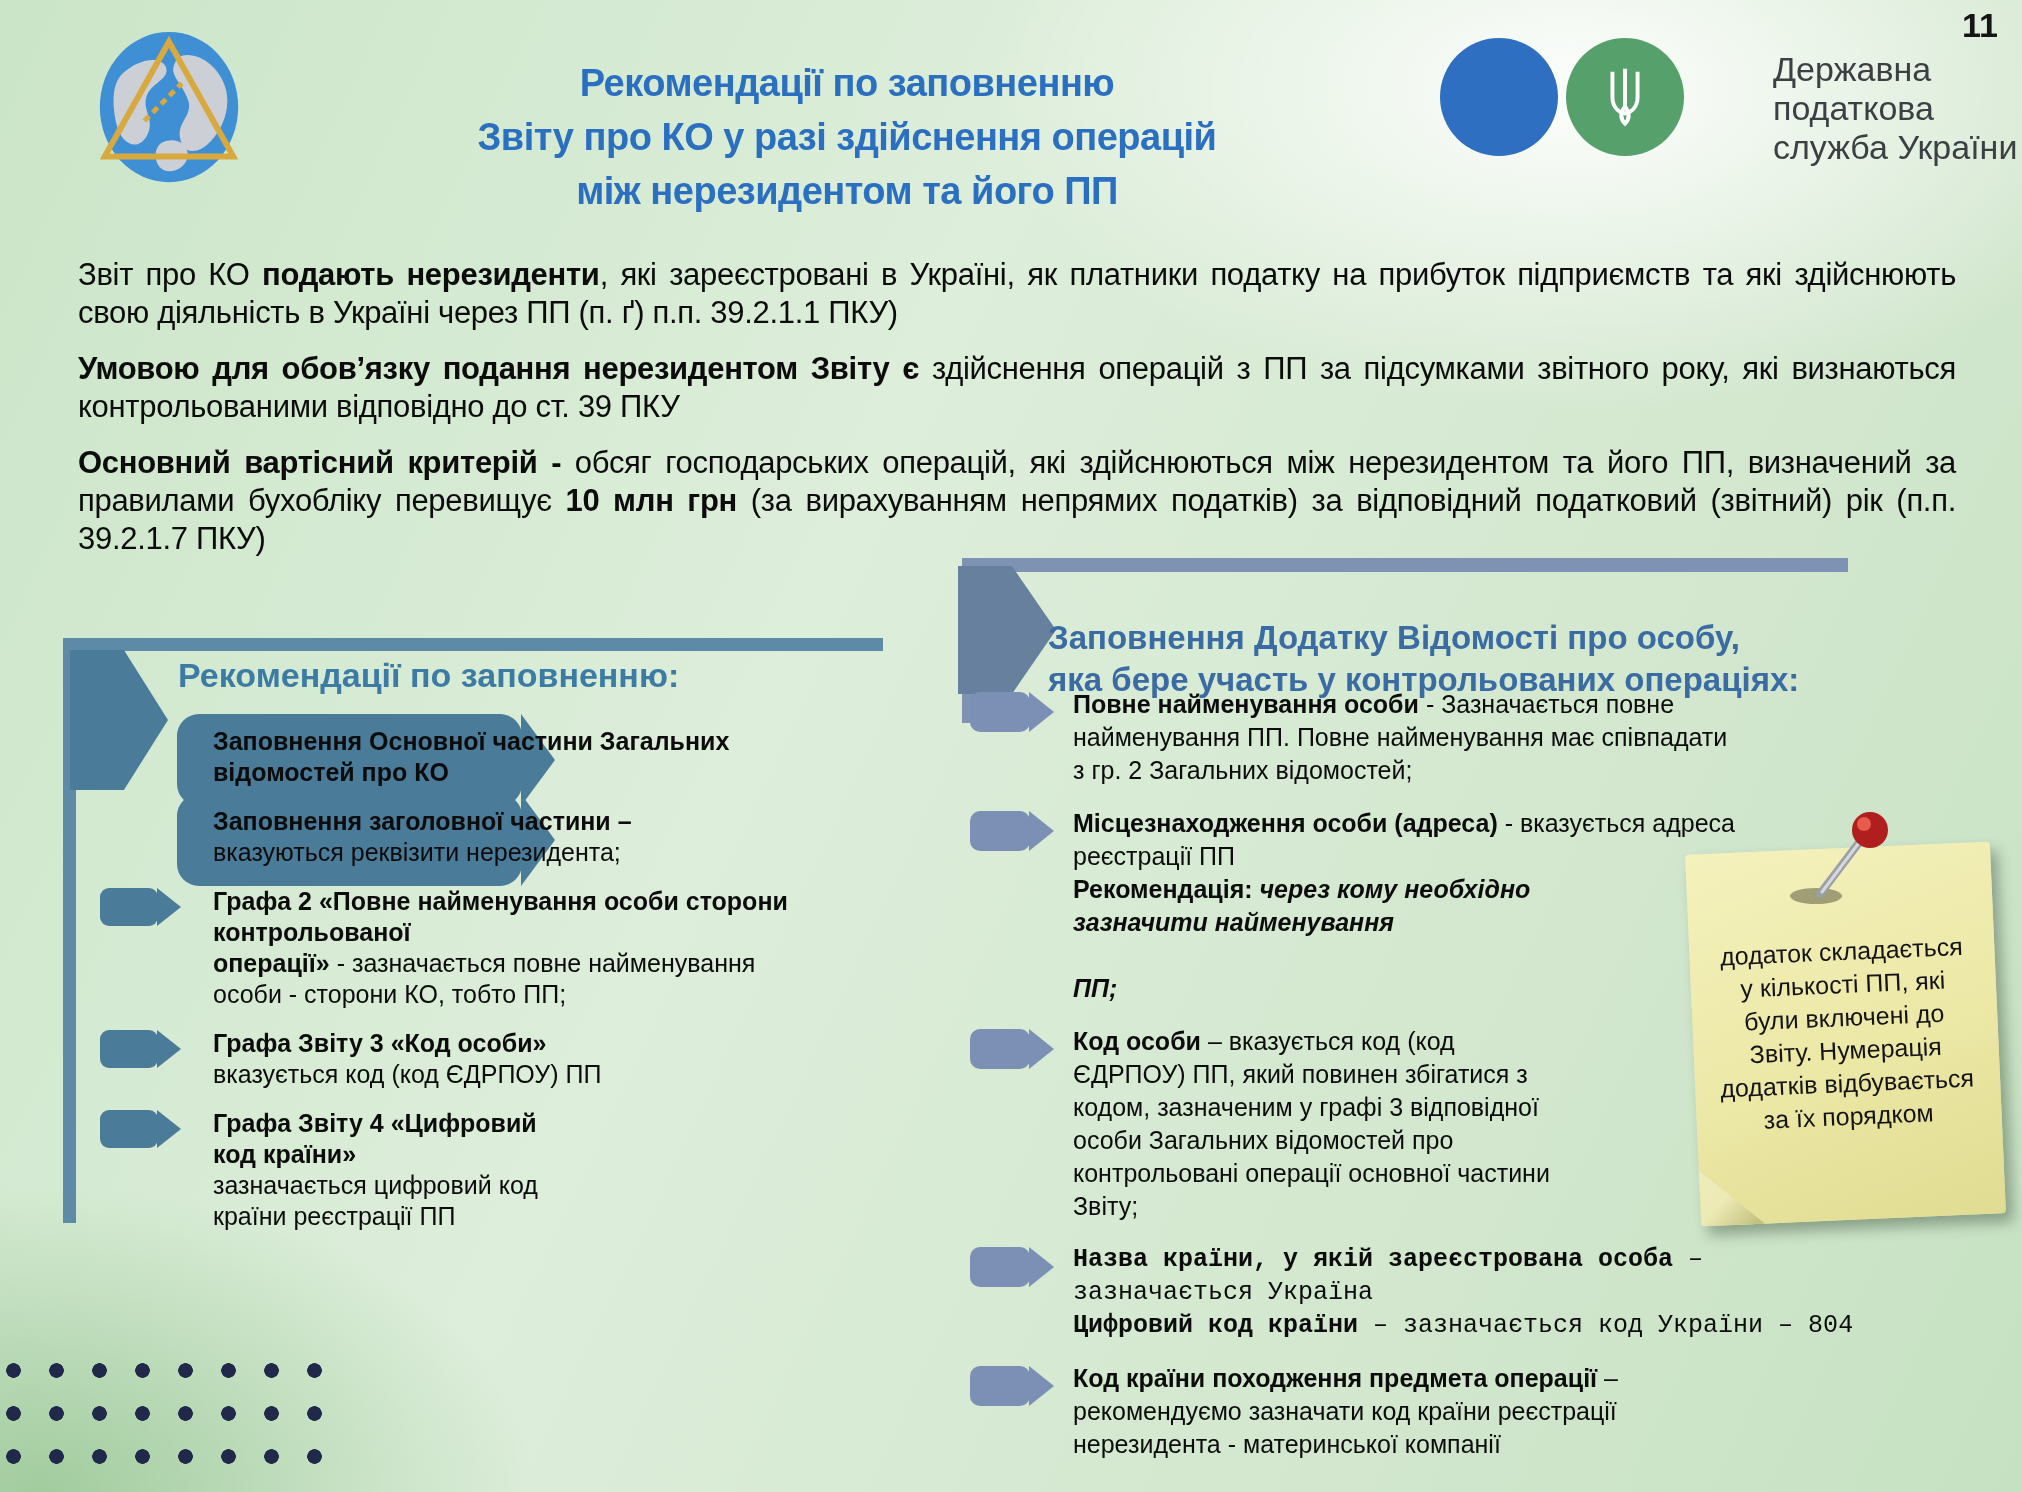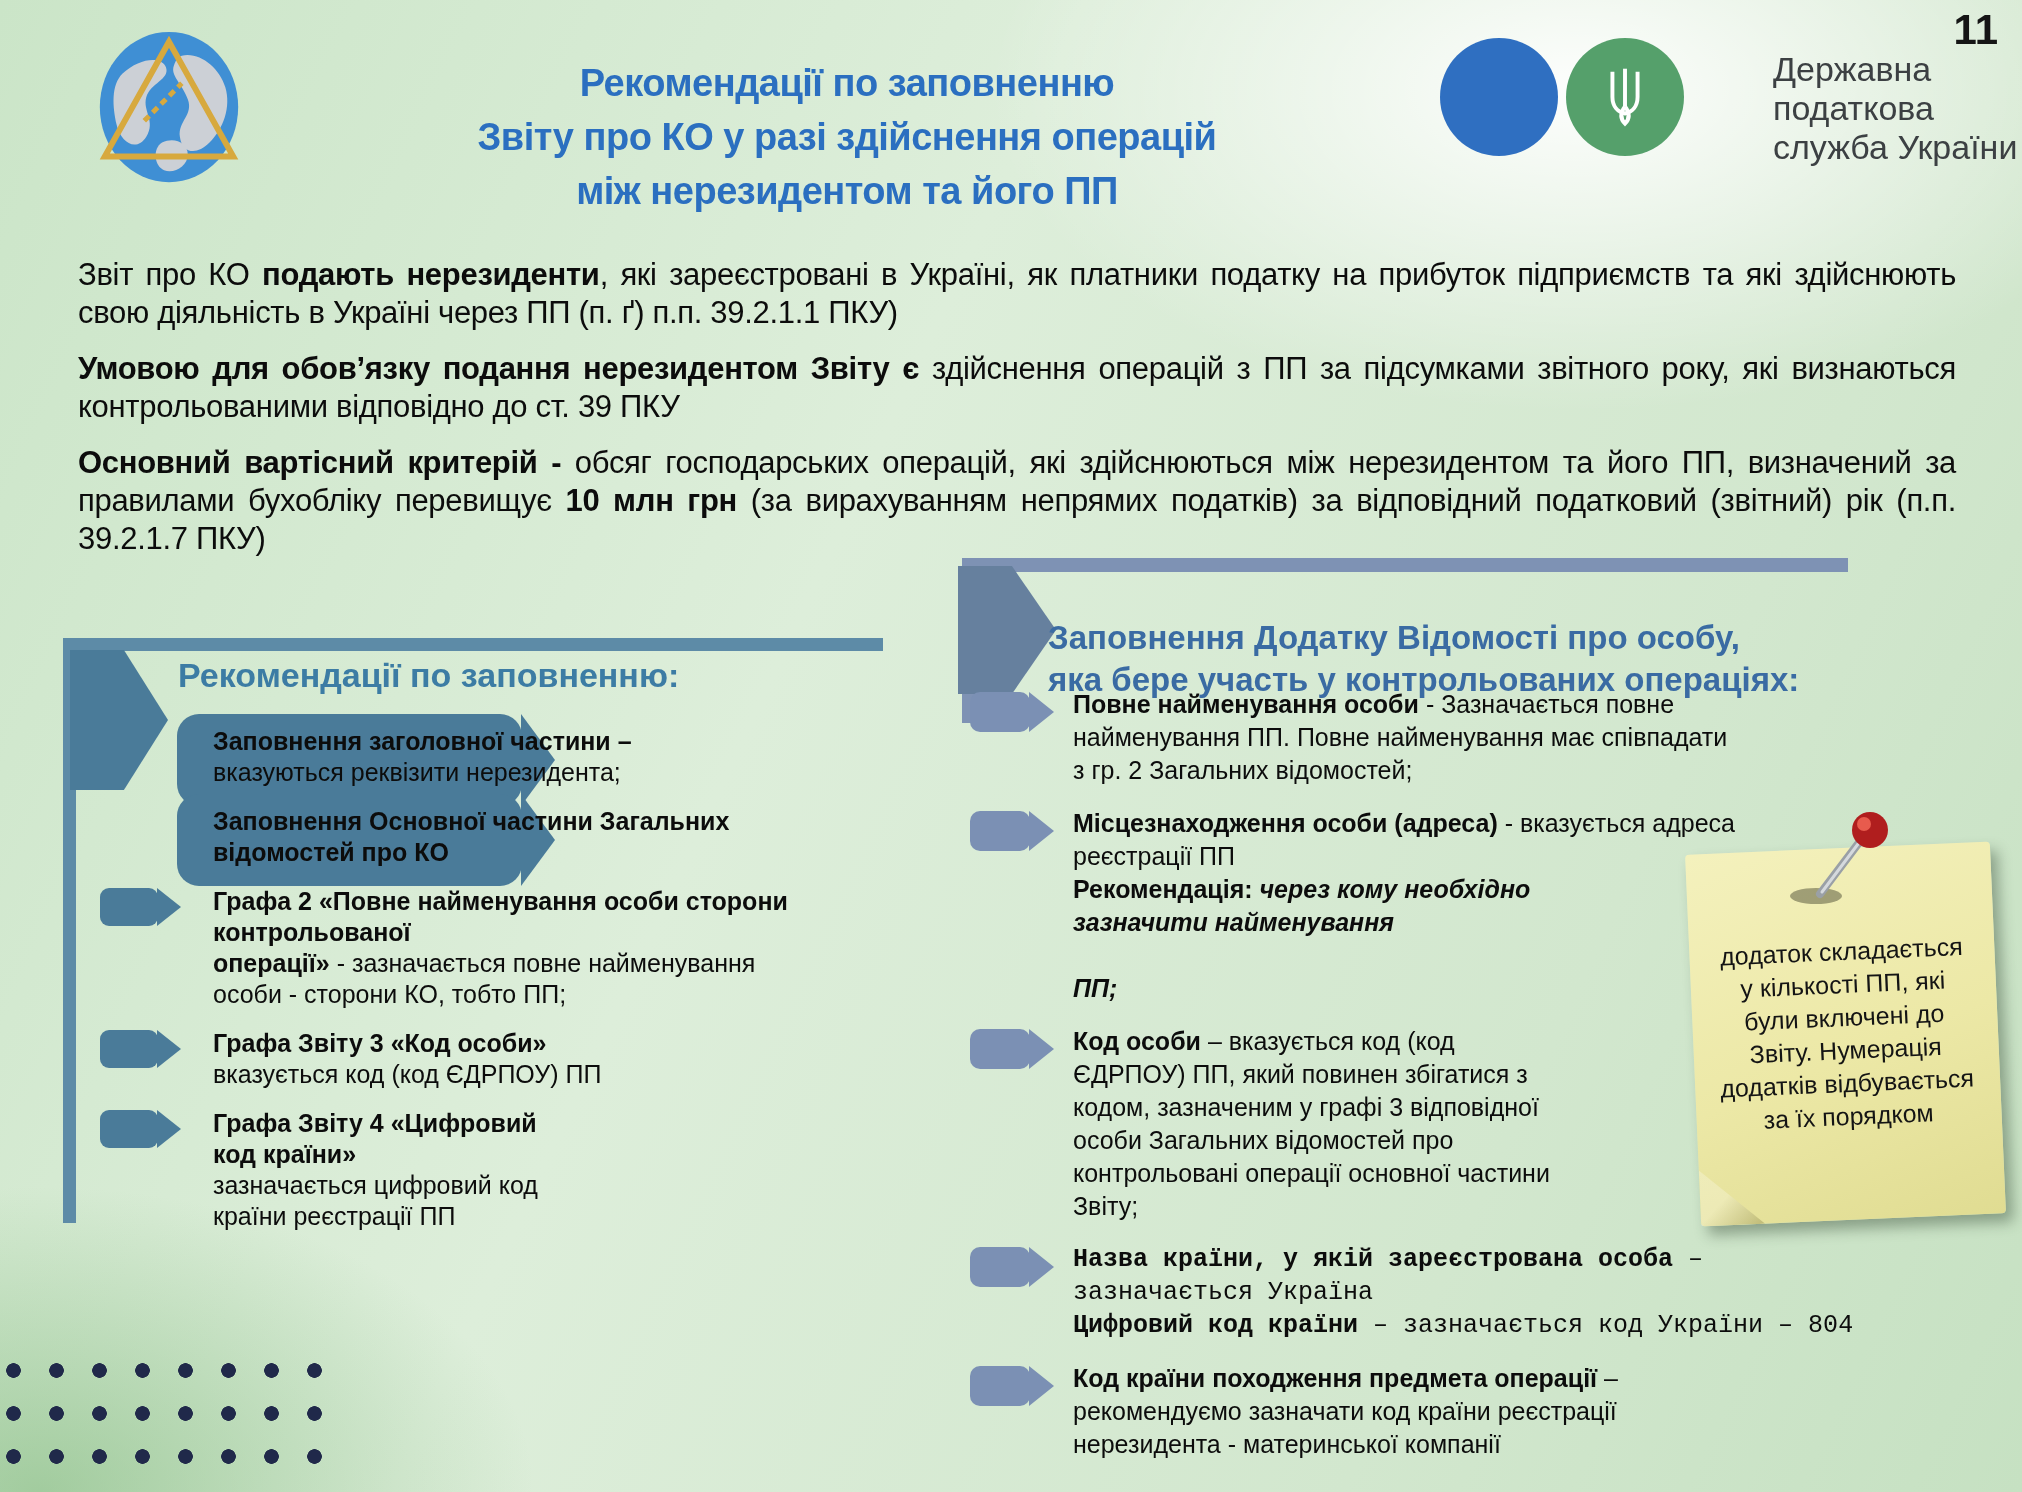--- a/index.html
+++ b/index.html
@@ -18,21 +18,21 @@
   .dep-logo{left:85px;top:26px;width:168px;height:168px;}
   .dep-text{left:12px;top:196px;width:318px;text-align:center;color:#2e6cb5;
             font-weight:700;font-size:17px;line-height:22px;}
   .title{left:262px;top:56px;width:1170px;text-align:center;color:#2b6fc0;
          font-weight:700;font-size:38px;line-height:54px;letter-spacing:-0.5px;}
   .circle{border-radius:50%;}
   .circle-blue{left:1440px;top:38px;width:118px;height:118px;background:#2f6fc1;}
   .circle-green{left:1566px;top:38px;width:118px;height:118px;background:#55a06b;
                 display:flex;align-items:center;justify-content:center;}
   .gov-text{left:1773px;top:50px;font-size:34px;line-height:39px;color:#3c4043;}
-  .page-num{right:24px;top:6px;font-size:42px;font-weight:600;color:#151515;}
+  .page-num{right:24px;top:6px;font-size:34px;font-weight:600;color:#151515;}
 
   
   .intro{left:78px;top:256px;width:1878px;color:#0c0c0c;}
   .intro p{margin:0 0 18px 0;font-size:31px;line-height:38px;text-align:justify;
            letter-spacing:-0.3px;}
 
   
   .hbar-left{left:63px;top:638px;width:820px;height:13px;background:#5d8ba7;}
   .vbar-left{left:63px;top:638px;width:13px;height:585px;background:#5d8ba7;}
   .chev-left{left:70px;top:650px;width:98px;height:140px;background:#4a7b99;
@@ -126,27 +126,27 @@
     <p><span class="b">Умовою для обов’язку подання нерезидентом Звіту є</span><span> здійснення операцій з ПП за підсумками звітного року, які визнаються контрольованими відповідно до ст. 39 ПКУ</span></p>
     <p><span class="b">Основний вартісний критерій - </span><span>обсяг господарських операцій, які здійснюються між нерезидентом та його ПП, визначений за правилами бухобліку перевищує </span><span class="b">10 млн грн</span><span> (за вирахуванням непрямих податків) за відповідний податковий (звітний) рік (п.п. 39.2.1.7 ПКУ)</span></p>
   </div>
 
   <div class="abs hbar-left"></div>
   <div class="abs vbar-left"></div>
   <div class="abs chev-left"></div>
   <div class="abs lhead">Рекомендації по заповненню:</div>
 
   <div class="abs left-items">
+    <div class="item lw2">
+      <span class="tag tag-big"></span>
+      <p><span class="b">Заповнення Основної частини Загальних відомостей про КО</span></p>
+    </div>
     <div class="item lw1">
       <span class="tag tag-big"></span>
       <p><span class="b">Заповнення заголовної частини –</span><br><span>вказуються реквізити нерезидента;</span></p>
-    </div>
-    <div class="item lw2">
-      <span class="tag tag-big"></span>
-      <p><span class="b">Заповнення Основної частини Загальних відомостей про КО</span></p>
     </div>
     <div class="item lw3">
       <span class="tag tag-small"></span>
       <p><span class="b">Графа 2 «Повне найменування особи сторони</span><br><span class="b">контрольованої</span><br><span class="b">операції»</span><span> - зазначається повне найменування особи - сторони КО, тобто ПП;</span></p>
     </div>
     <div class="item lw4">
       <span class="tag tag-small"></span>
       <p><span class="b">Графа Звіту 3 «Код особи»</span><br><span>вказується код (код ЄДРПОУ) ПП</span></p>
     </div>
     <div class="item lw5">

